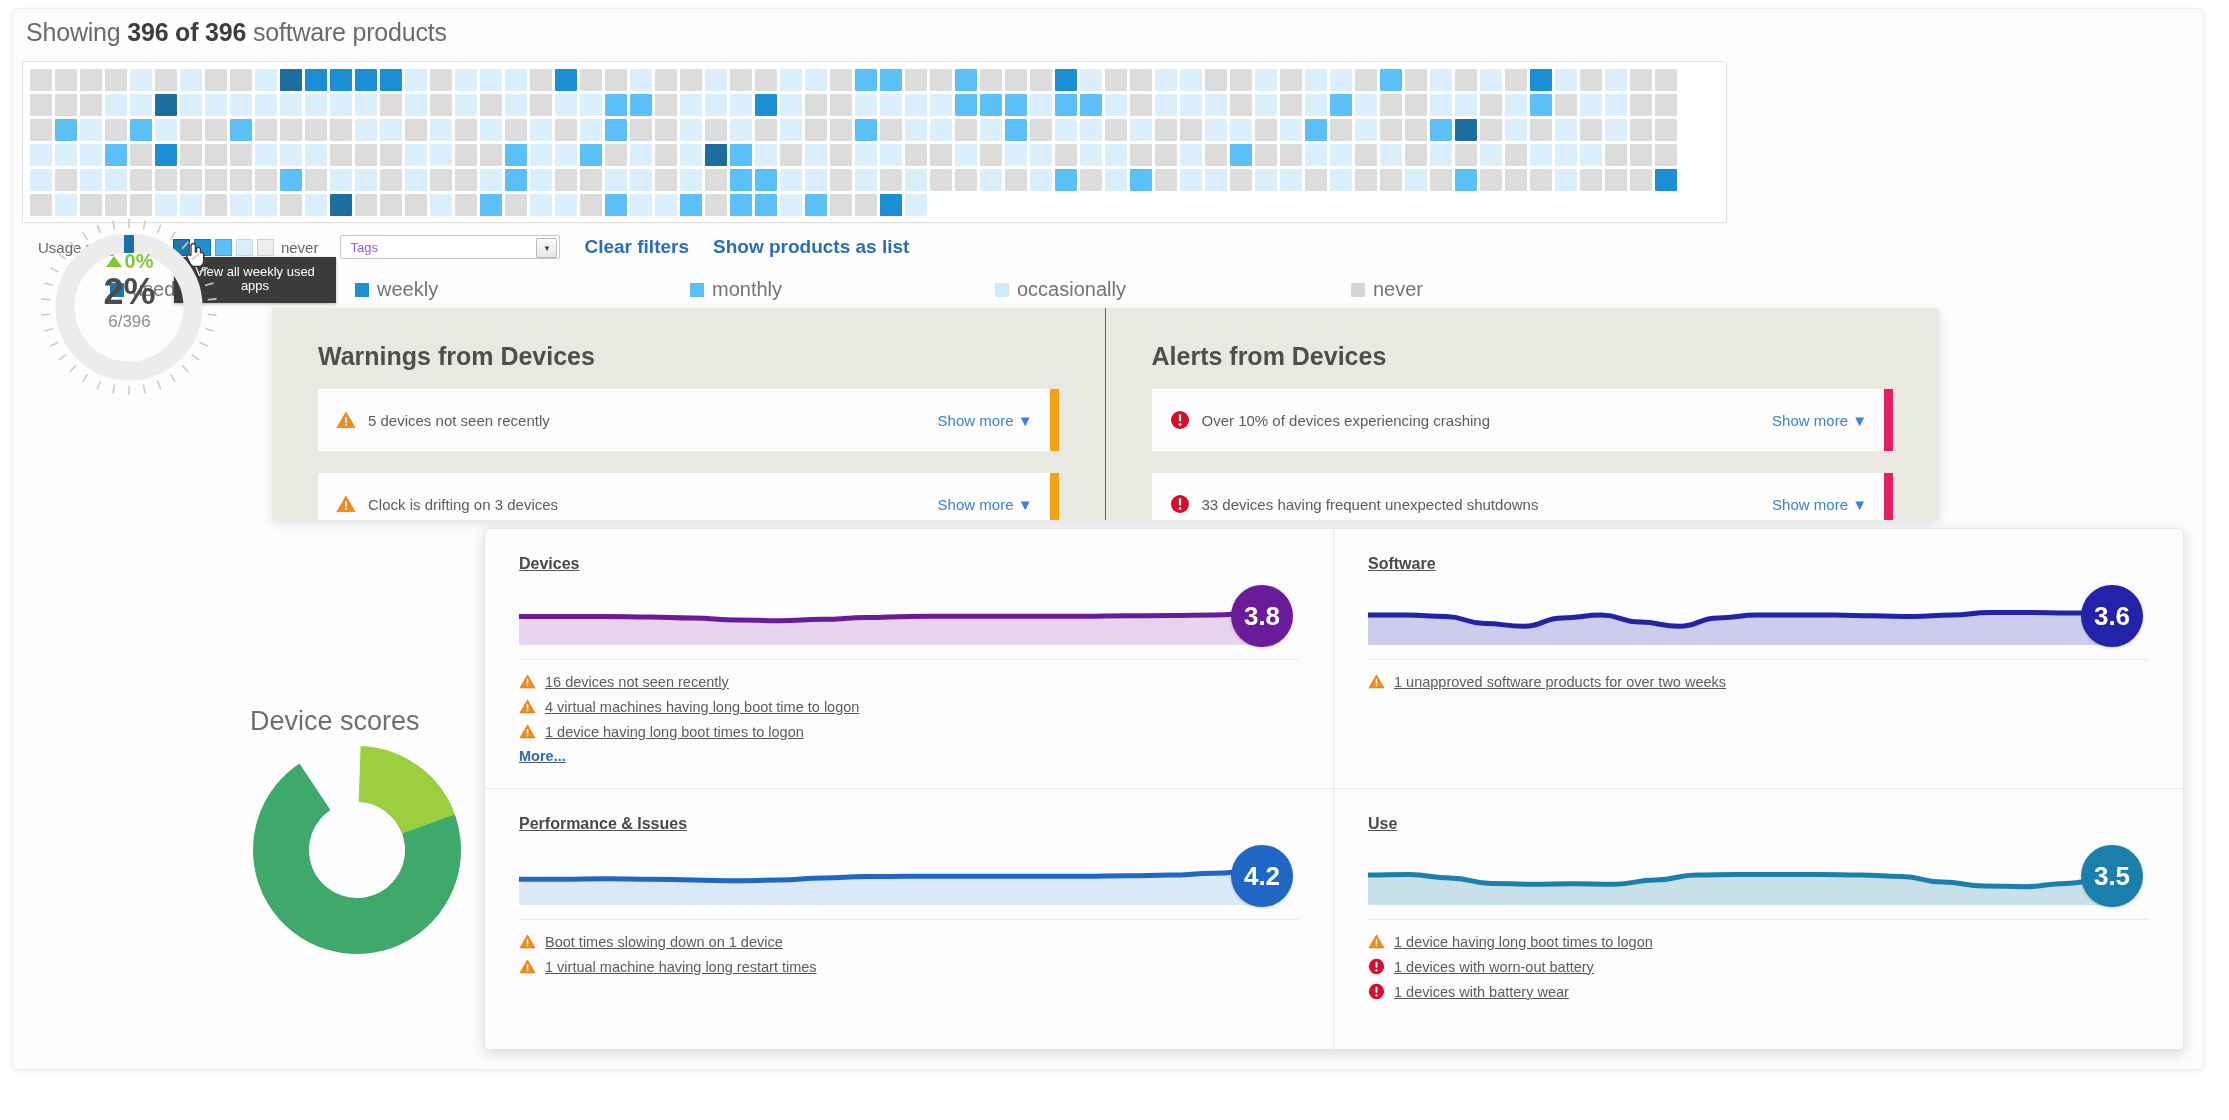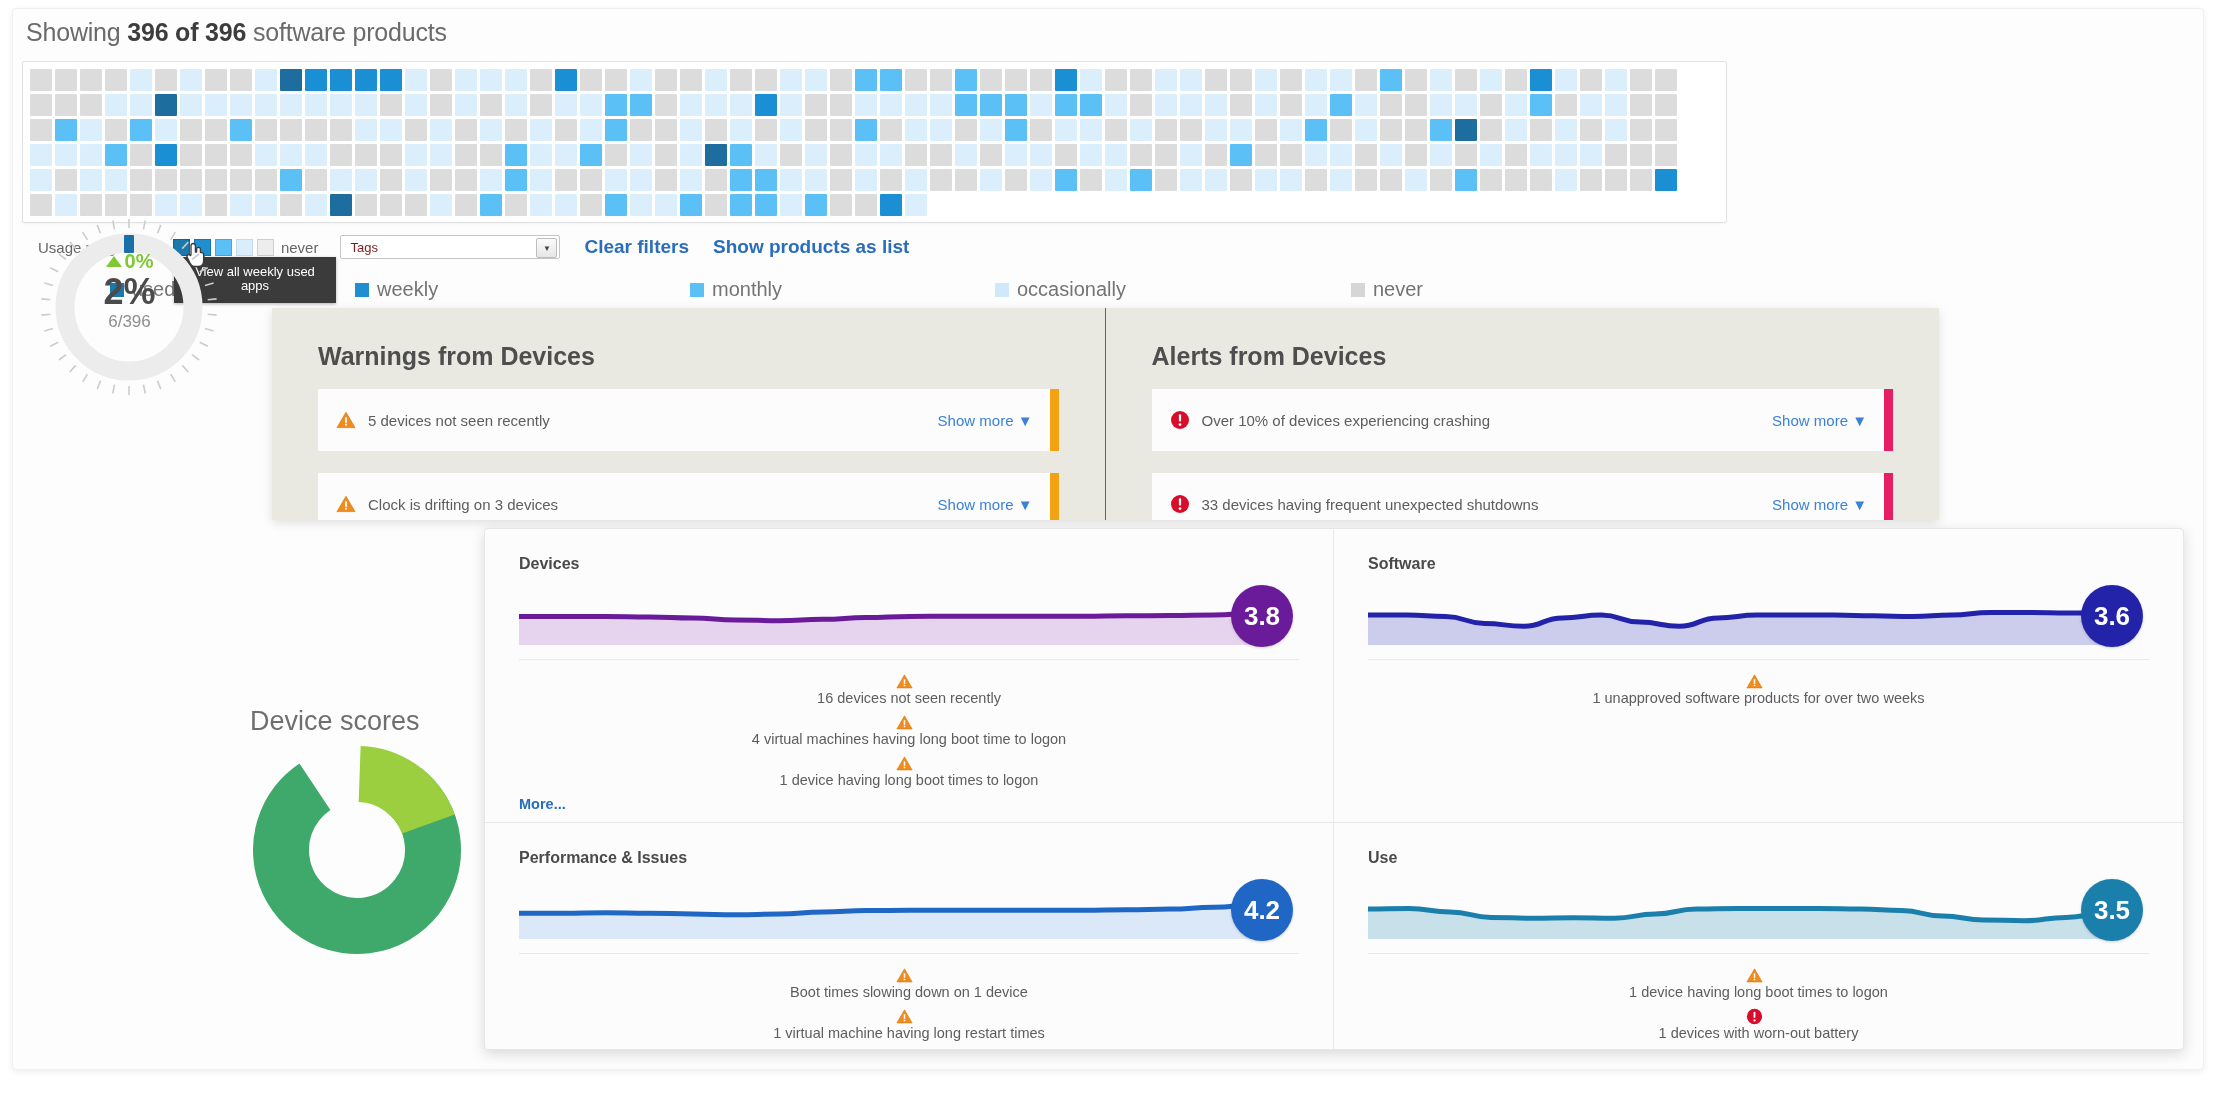--- a/index.html
+++ b/index.html
@@ -120,21 +120,21 @@
     border: 1px solid #c6c6c6;
     background: #fff;
     border-radius: 2px;
     display: flex;
     align-items: center;
     position: relative;
     box-sizing: border-box;
   }
   .tags-select .tag-text {
     font-size: 13px;
-    color: #7f1d1d;
+    color: #8b5cf6;
     padding-left: 9px;
   }
   .tags-select .caret-box {
     position: absolute;
     right: 2px; top: 2px;
     width: 19px; height: 18px;
     background: linear-gradient(#fbfbfb,#e6e6e6);
     border: 1px solid #bdbdbd;
     border-radius: 2px;
     display: flex; align-items: center; justify-content: center;
@@ -313,20 +313,21 @@
   #layer-scores {
     position: absolute;
     left: 484px; top: 528px;
     width: 1698px; height: 520px;
     background: #fcfcfc;
     border: 1px solid #e6e6e6;
     border-radius: 4px;
     box-shadow: 0 4px 14px rgba(0,0,0,0.15);
     z-index: 20;
     overflow: hidden;
+    text-decoration: underline;
   }
   .sc-grid {
     display: grid;
     grid-template-columns: 1fr 1fr;
     grid-template-rows: 1fr 1fr;
     height: 100%;
   }
   .sc-cell {
     padding: 26px 34px 10px 34px;
     box-sizing: border-box;
@@ -362,21 +363,20 @@
   .sc-rule {
     border-top: 1px solid #eaeaea;
     margin: 4px 0 13px 0;
   }
   .sc-issue {
     display: flex;
     align-items: center;
     font-size: 14.5px;
     color: #5d5d5d;
     margin-bottom: 8px;
-    flex-direction: column;
   }
   .sc-issue .ico-warn, .sc-issue .ico-alert { margin-right: 9px; }
   .sc-more {
     font-size: 14.5px;
     font-weight: bold;
     color: #2a6ebb;
     margin-top: 6px;
     cursor: pointer;
   }
 </style>

